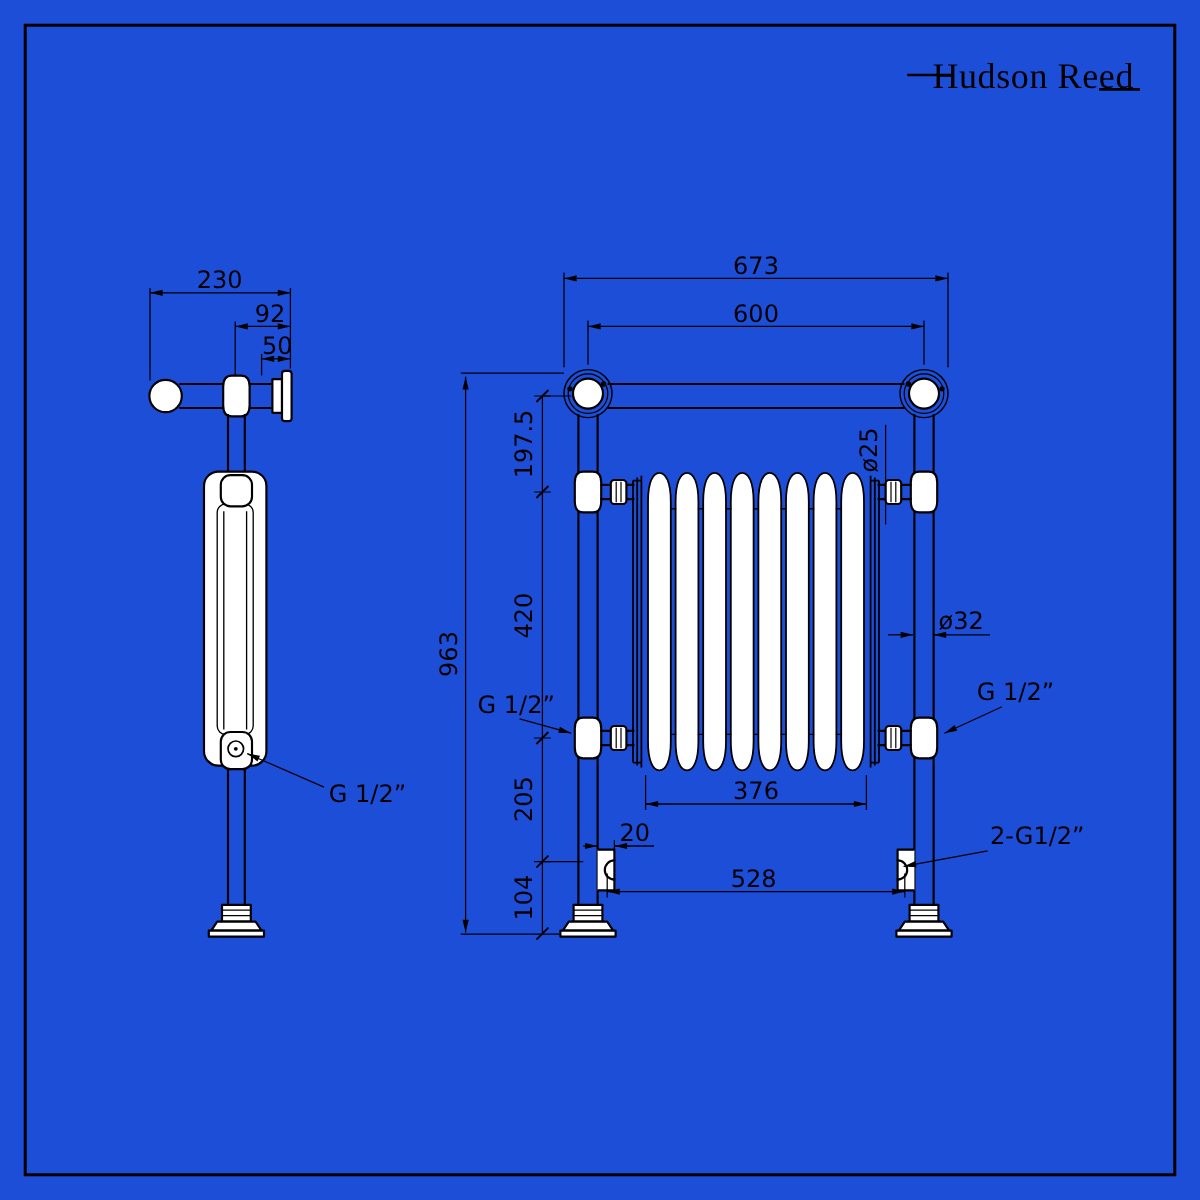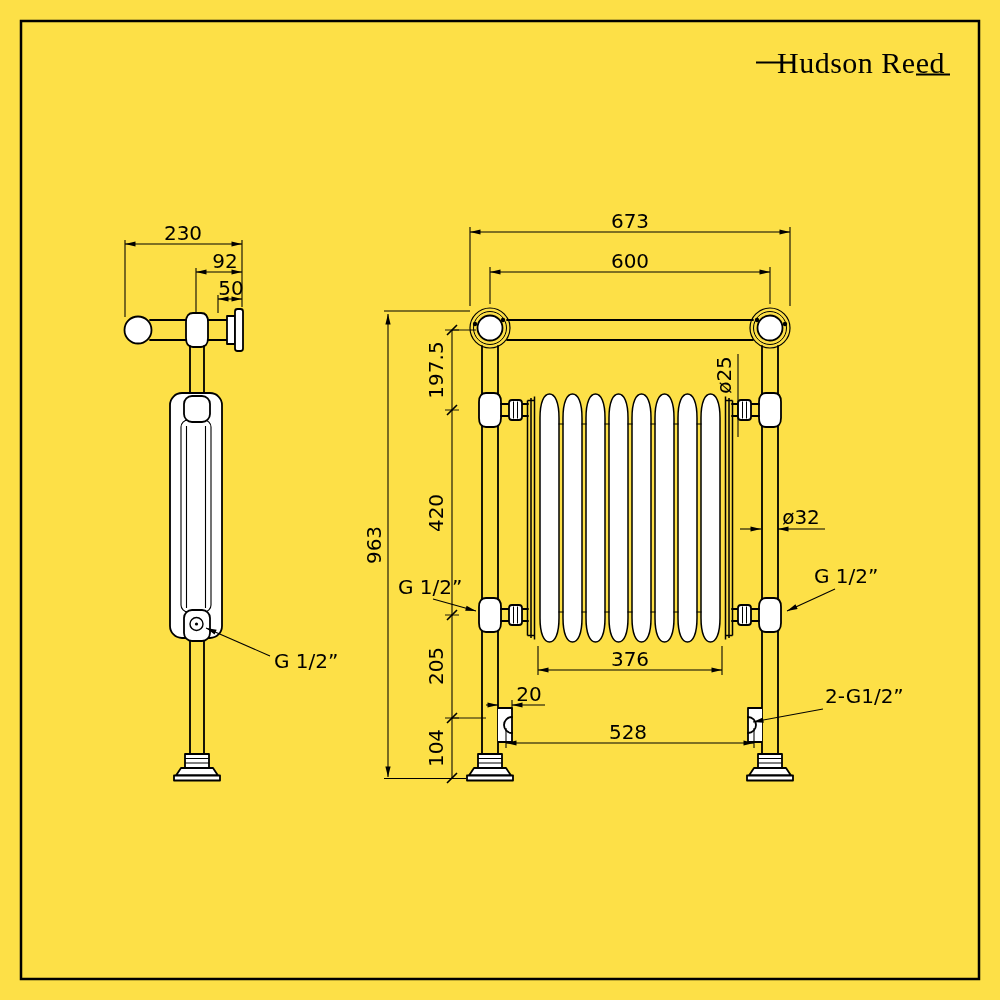--- a/index.html
+++ b/index.html
@@ -1,16 +1,16 @@
 <!DOCTYPE html>
 <html><head>
 <meta charset="utf-8">
 <style>
   html,body{margin:0;padding:0;background:#fff;}
-  .canvas{position:relative;width:1000px;height:1000px;background:#fde047;overflow:hidden;
+  .canvas{position:relative;width:1000px;height:1000px;background:#1d4ed8;overflow:hidden;
           font-family:"DejaVu Sans","Liberation Sans",sans-serif;}
   svg{position:absolute;left:0;top:0;}
   .obj{stroke:#000;fill:none;stroke-width:1.8;stroke-linecap:round;stroke-linejoin:round;}
   .objw{stroke:#000;fill:#fff;stroke-width:1.8;stroke-linejoin:round;}
   .thin{stroke:#000;fill:none;stroke-width:1.1;}
   .dim{stroke:#000;fill:none;stroke-width:1.05;}
   .tick{stroke:#000;fill:none;stroke-width:1.6;}
   .serif-tick{stroke:#000;fill:none;stroke-width:0.9;}
   text.dtxt{font-family:"DejaVu Sans","Liberation Sans",sans-serif;font-size:20px;fill:#000;}
   text.logo{font-family:"Liberation Serif","DejaVu Serif",serif;font-size:30px;fill:#000;letter-spacing:0.5px;}

